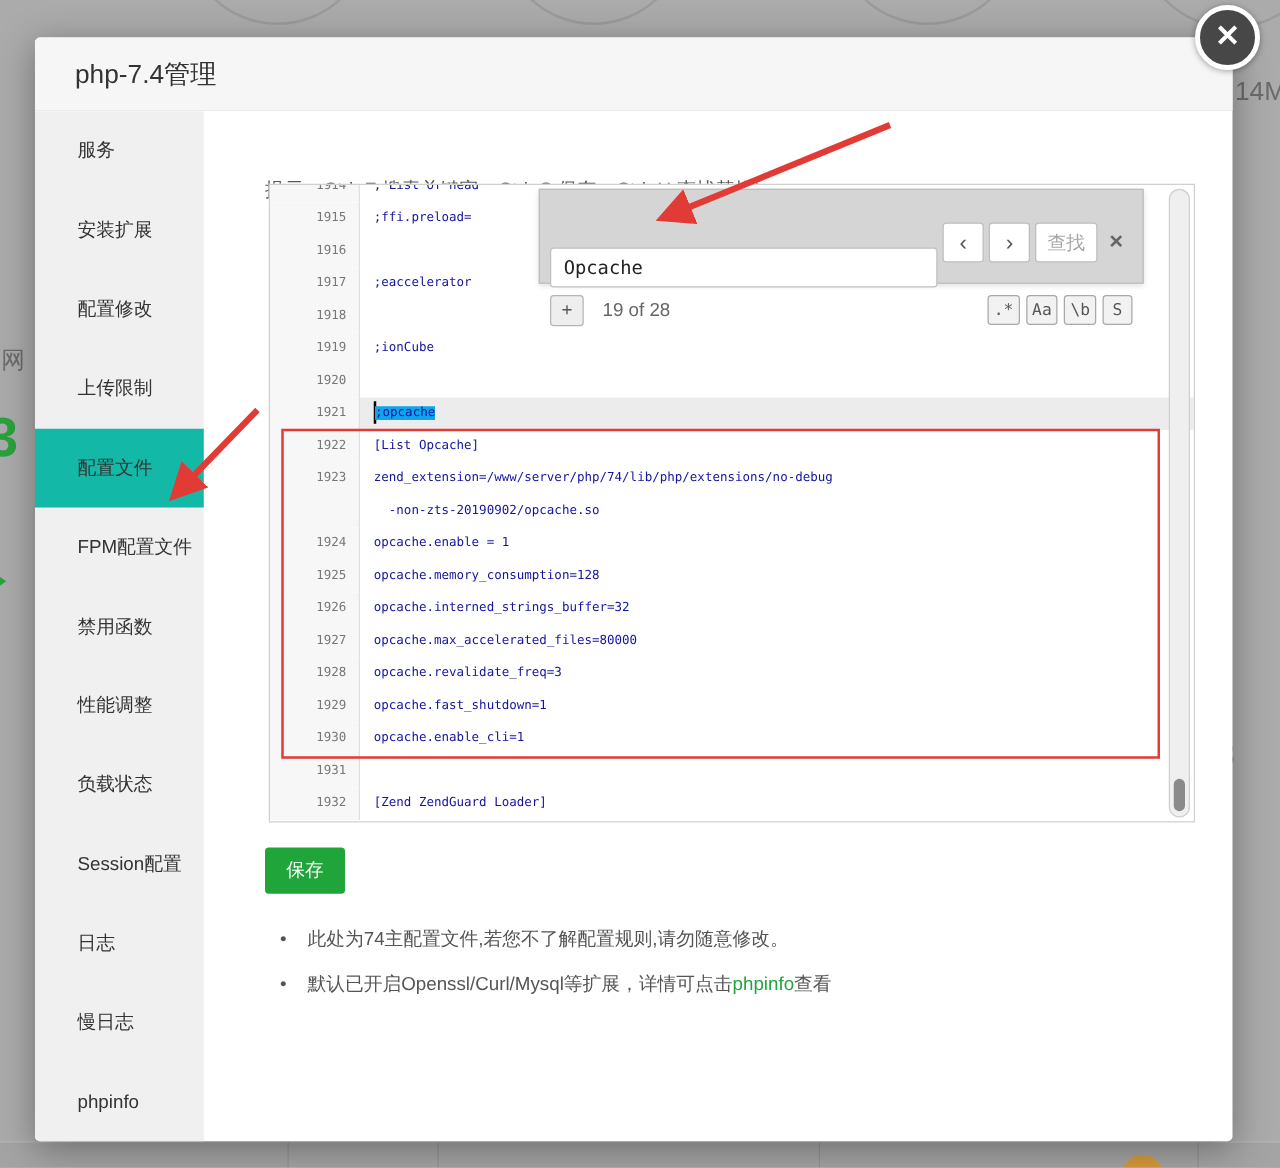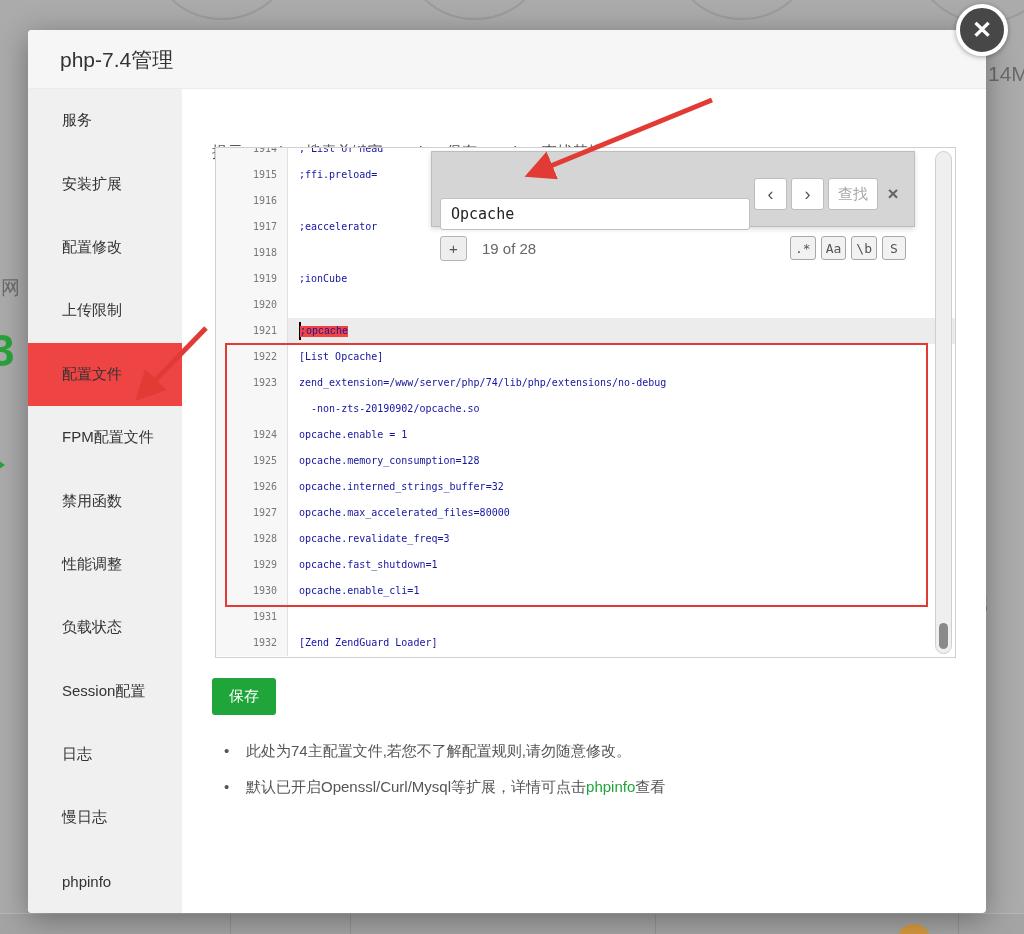--- a/index.html
+++ b/index.html
@@ -29,40 +29,40 @@
                 border-radius:4px 4px 0 0;}
   .modal-title{position:absolute;left:32px;top:0;line-height:59px;
                font-size:21px;color:#333;}
   .close-btn{position:absolute;left:928px;top:-26px;width:52px;height:52px;
              border-radius:50%;background:#474747;border:4px solid #fff;
              box-shadow:0 1px 5px rgba(0,0,0,.35);z-index:12;cursor:pointer;
              display:flex;align-items:center;justify-content:center;}
   .close-btn span{color:#fff;font-size:24px;font-weight:bold;line-height:1;}
 
   
-  .sidebar{position:absolute;left:0;top:59px;width:154px;height:824px;
+  .sidebar{position:absolute;left:0;top:59px;width:135px;height:824px;
            background:#f0f0f0;border-radius:0 0 0 4px;display:flex;flex-direction:column;}
   .side-item{flex:1;display:flex;align-items:center;padding-left:34px;
              font-size:15px;color:#333;cursor:pointer;}
-  .side-item.active{background:#ef4444;}
+  .side-item.active{background:#14b8a6;}
 
   
   .tip{position:absolute;left:184px;top:112px;font-size:15.5px;color:#555;z-index:11;}
 
   .editor{position:absolute;left:187px;top:117px;width:741px;height:511px;
           border:1px solid #d0d0d0;background:#fff;z-index:11;
           font-family:"DejaVu Sans Mono",monospace;font-size:10px;}
   .ed-row{display:flex;height:26px;line-height:26px;white-space:pre;}
   .ed-row.clip{height:14px;overflow:hidden;}
   .ed-row.clip .ed-num,.ed-row.clip .ed-code{margin-top:-12px;}
   .ed-num{flex:none;width:72px;padding-right:10px;text-align:right;color:#777;
           background:#f7f7f7;border-right:1px solid #e0e0e0;height:26px;}
   .ed-code{flex:1;padding-left:11px;color:#1414a0;height:26px;}
   .ed-row.activeline .ed-code{background:#ececec;}
-  .sel{background:#ef4444;font-family:Liberation Mono, monospace;}
+  .sel{background:#0ea5e9;}
   .cursor{display:inline-block;width:2px;height:18px;background:#000;
           vertical-align:middle;margin-right:-1px;}
 
   
   .sbar{position:absolute;right:3px;top:3px;width:17px;height:503px;
         background:#efefef;border:1px solid #cfcfcf;border-radius:9px;}
   .sthumb{position:absolute;left:3px;bottom:4px;width:9px;height:26px;
           background:#8a8a8a;border-radius:5px;cursor:pointer;}
 
   

